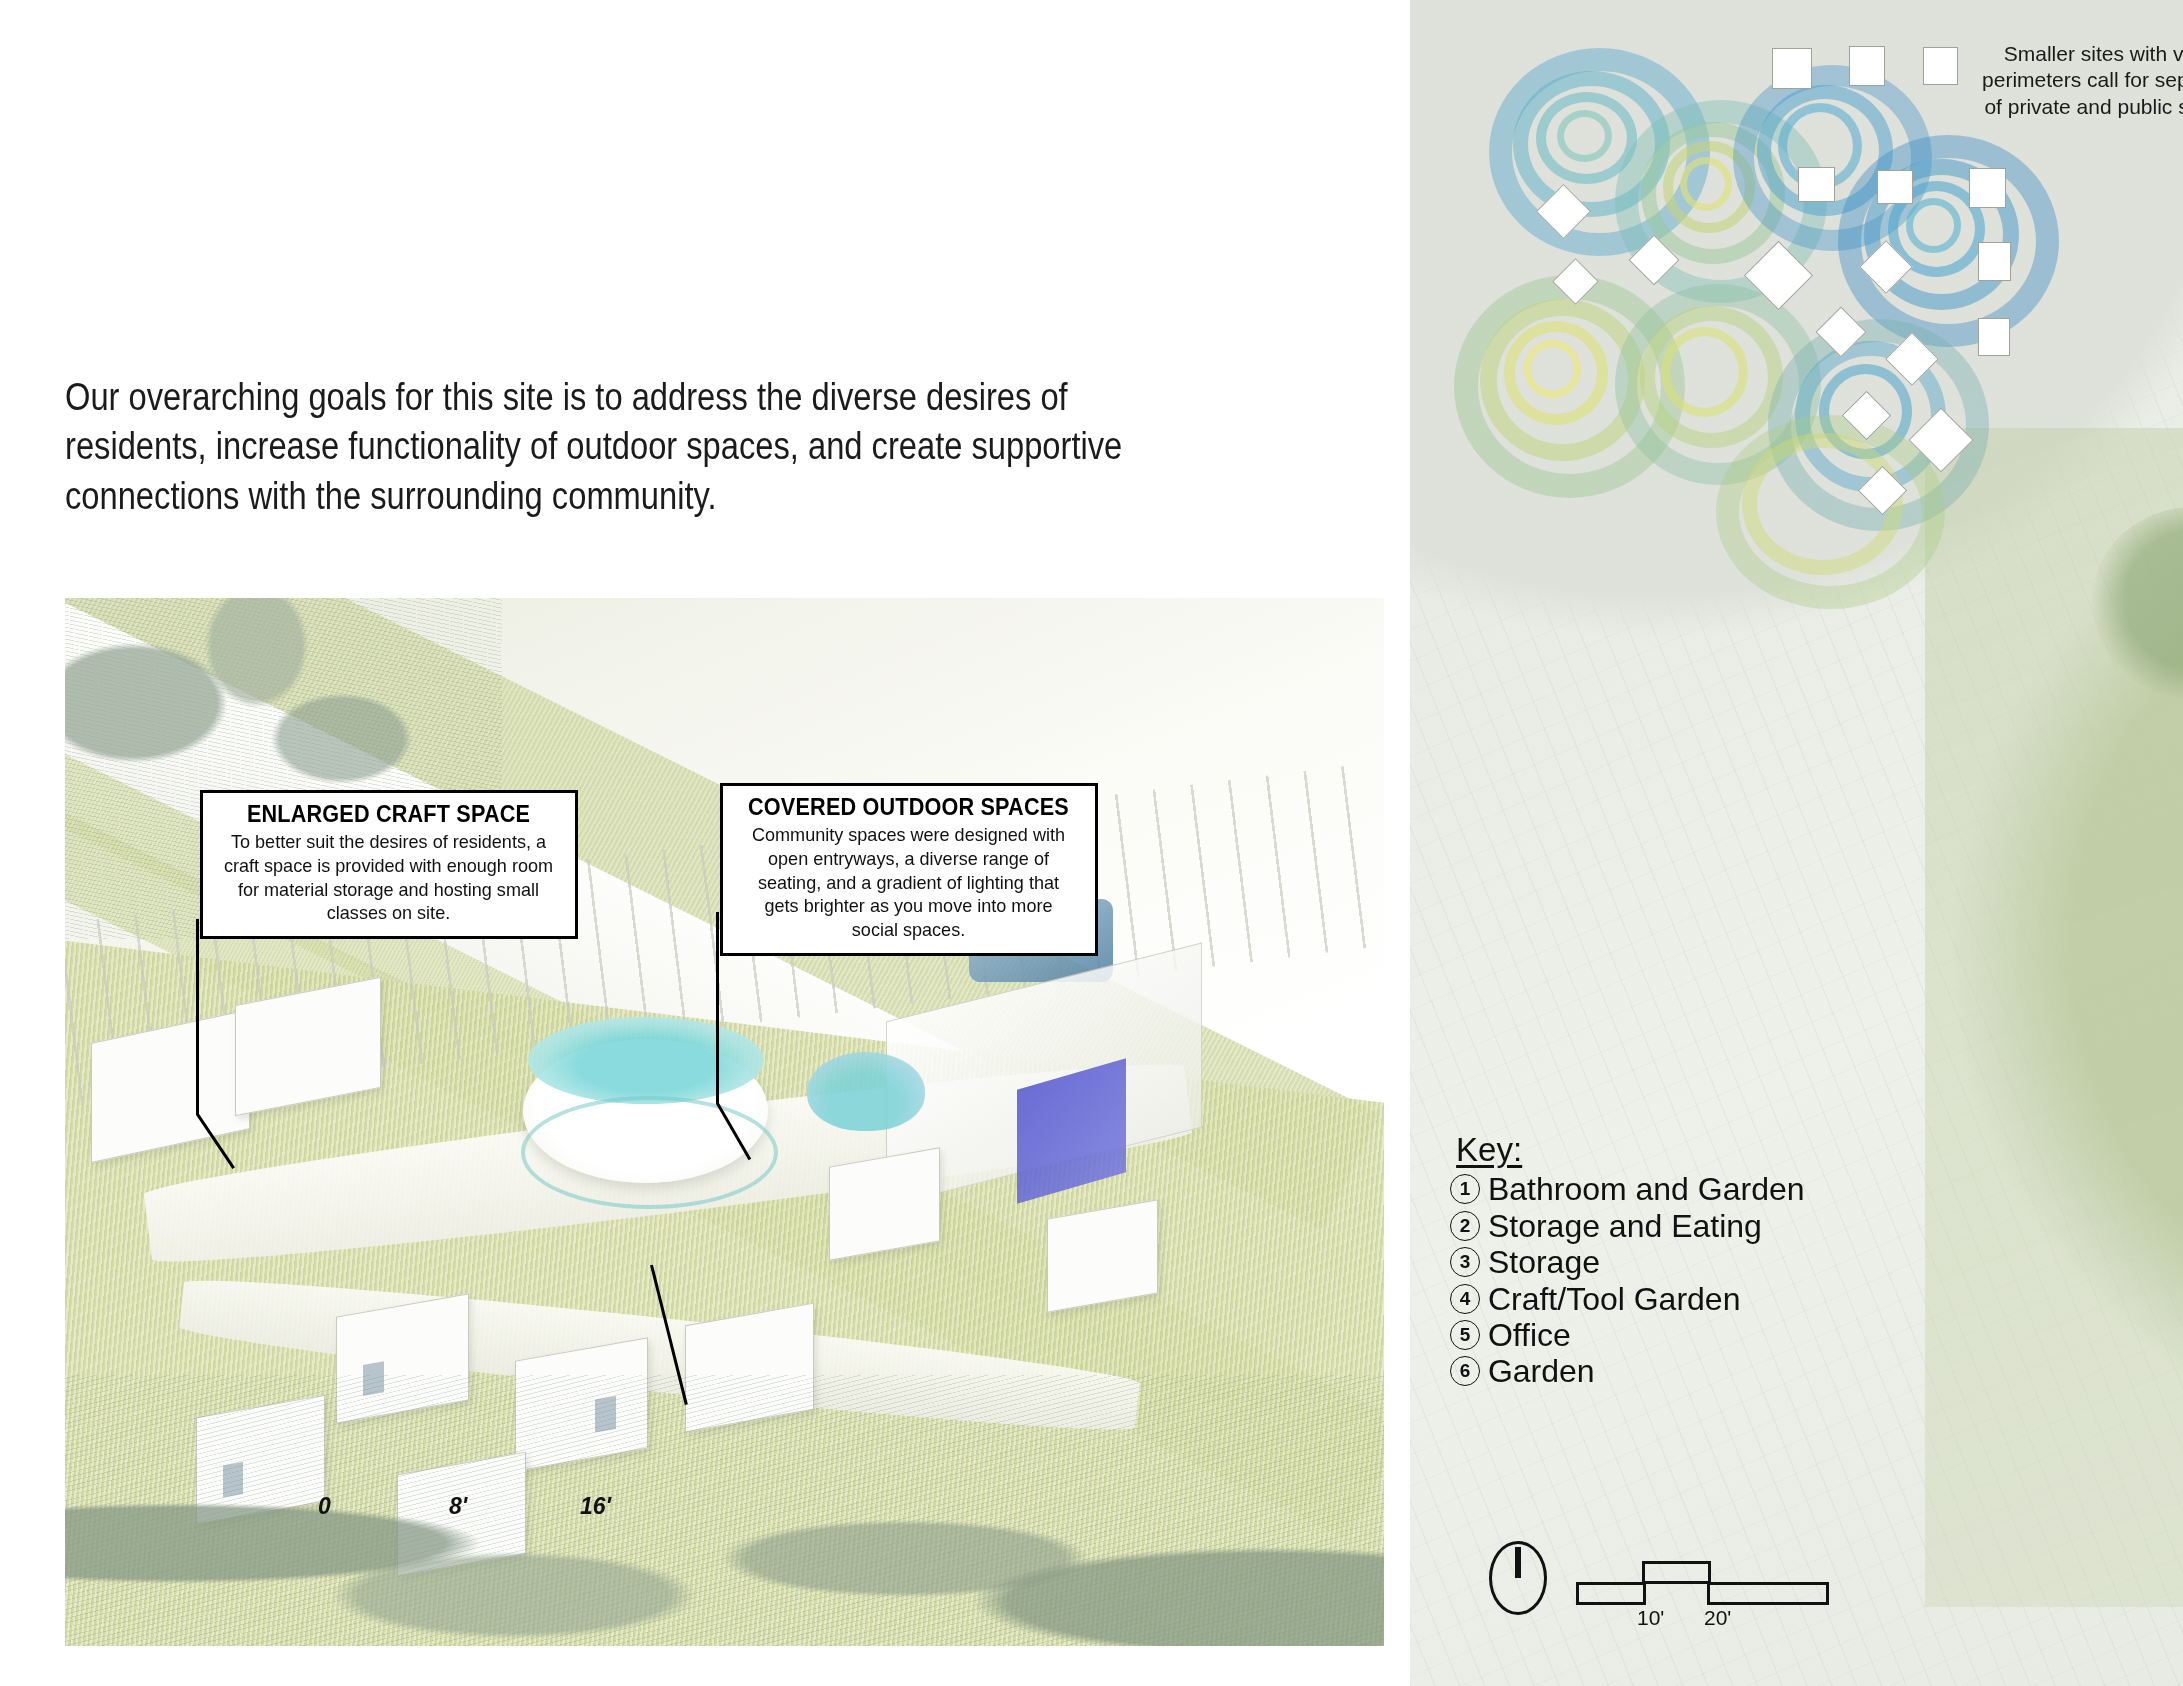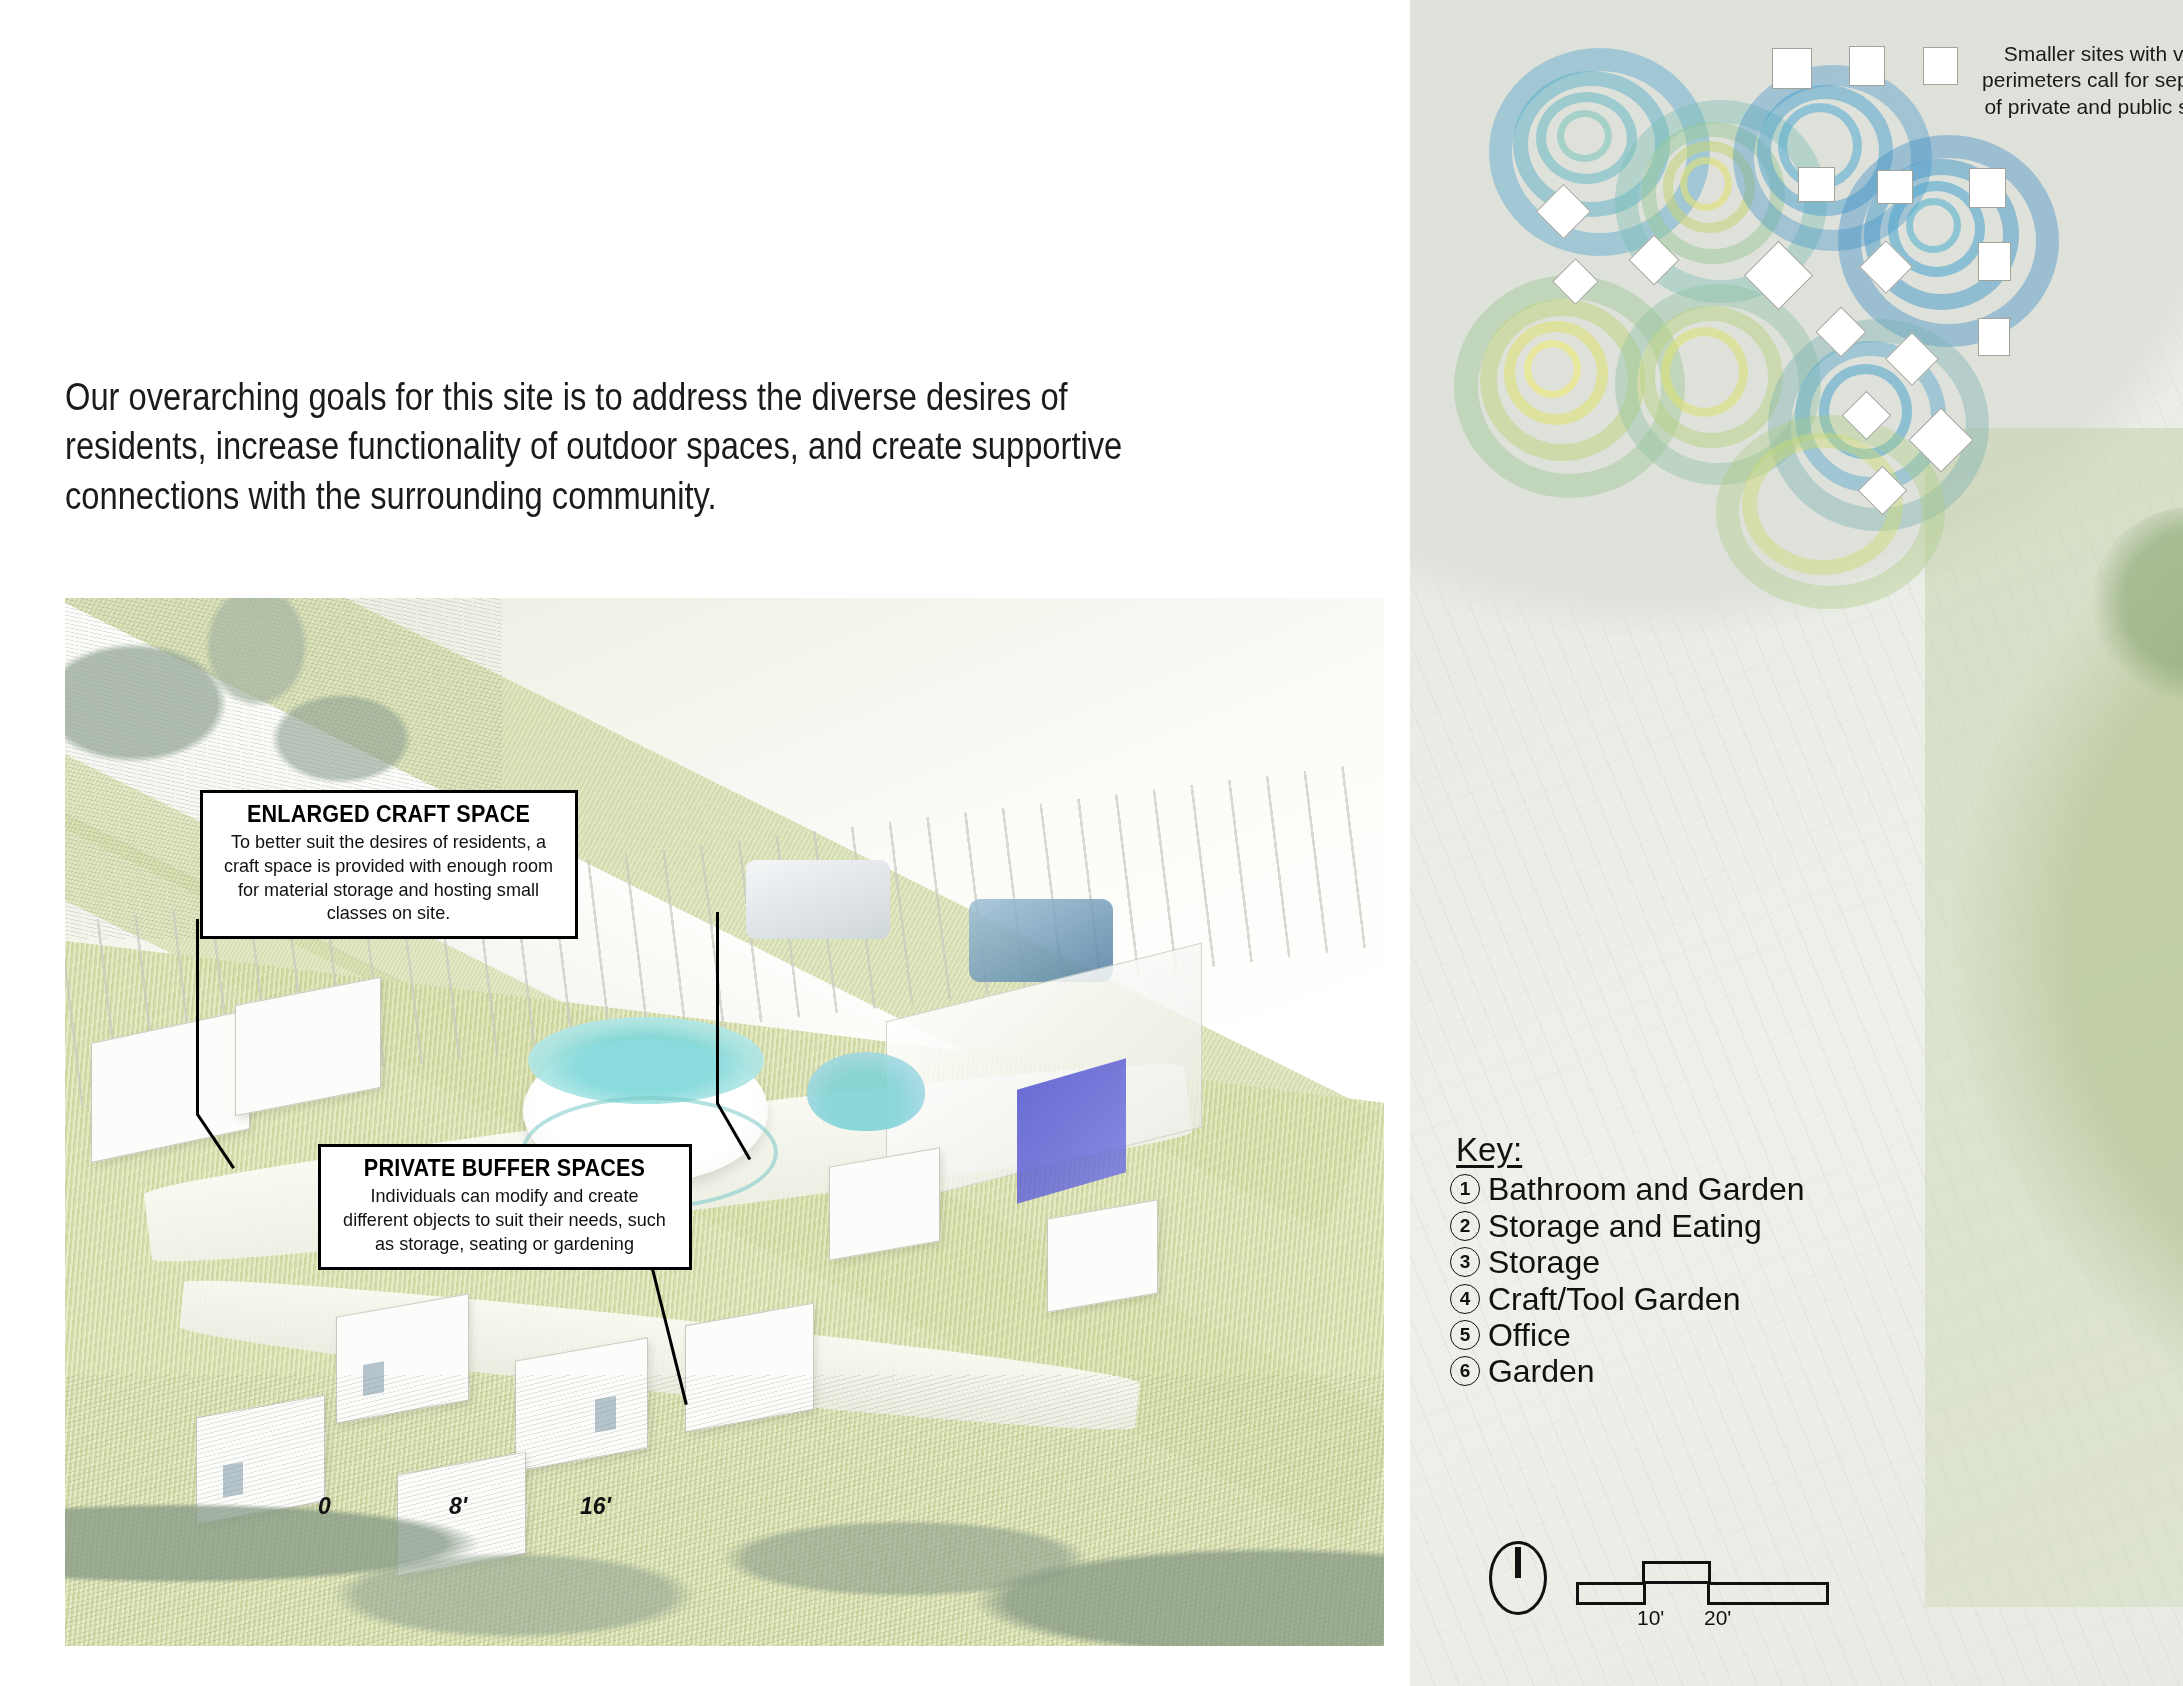--- a/index.html
+++ b/index.html
@@ -350,23 +350,23 @@
     <div class="rl" id="r-trees-bottom"></div>
 
     <div class="leader" id="lead-craft"></div>
     <div class="leader" id="lead-outdoor"></div>
     <div class="leader" id="lead-buffer"></div>
 
     <div class="callout" id="co-craft">
       <p class="ct">ENLARGED CRAFT SPACE</p>
       <p class="cb">To better suit the desires of residents, a craft space is provided with enough room for material storage and hosting small classes on site.</p>
     </div>
-    <div class="callout" id="co-buffer">
-      <p class="ct">PRIVATE BUFFER SPACES</p>
-      <p class="cb">Individuals can modify and create different objects to suit their needs, such as storage, seating or gardening</p>
+    <div class="callout" id="co-outdoor">
+      <p class="ct">COVERED OUTDOOR SPACES</p>
+      <p class="cb">Community spaces were designed with open entryways, a diverse range of seating, and a gradient of lighting that gets brighter as you move into more social spaces.</p>
     </div>
 
     <div id="r-scale">
       <span id="rs0">0</span>
       <span id="rs8">8'</span>
       <span id="rs16">16'</span>
     </div>
   </div>
 </div>
 

